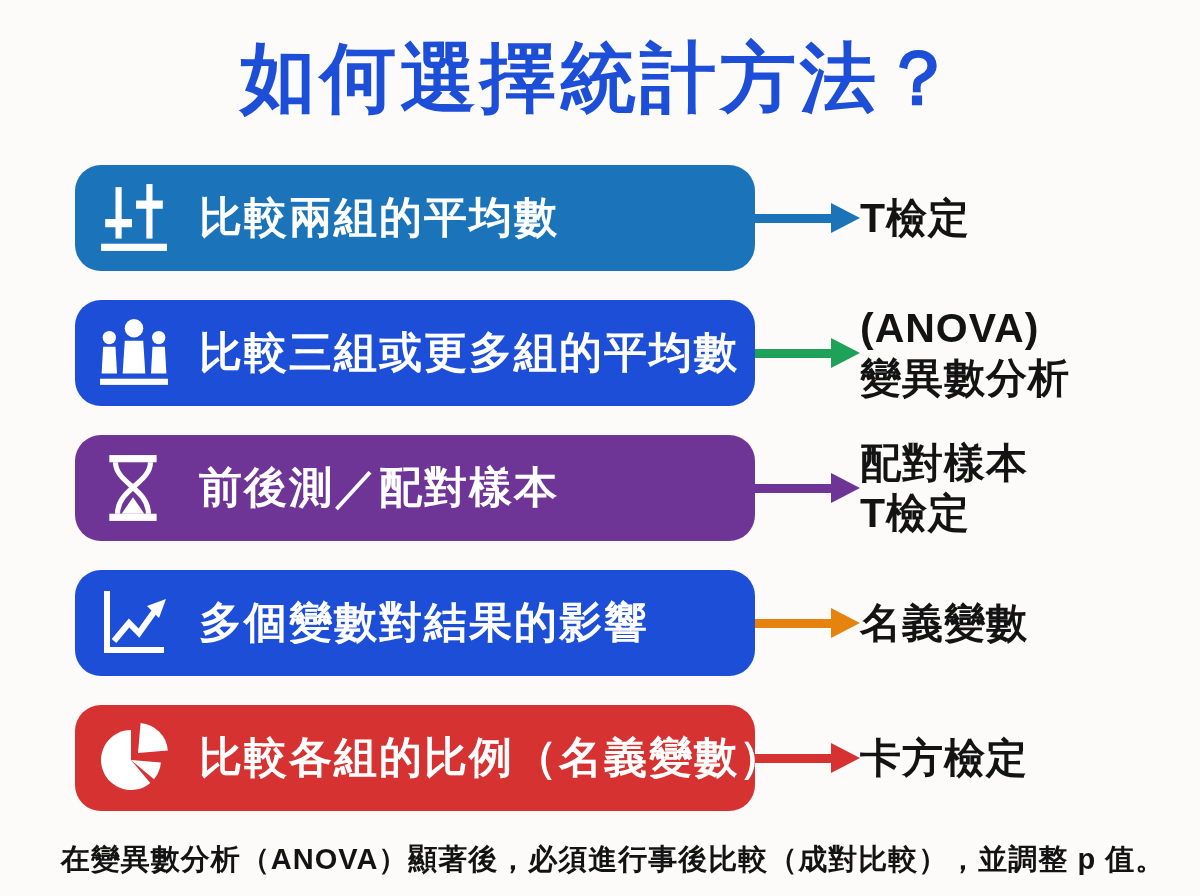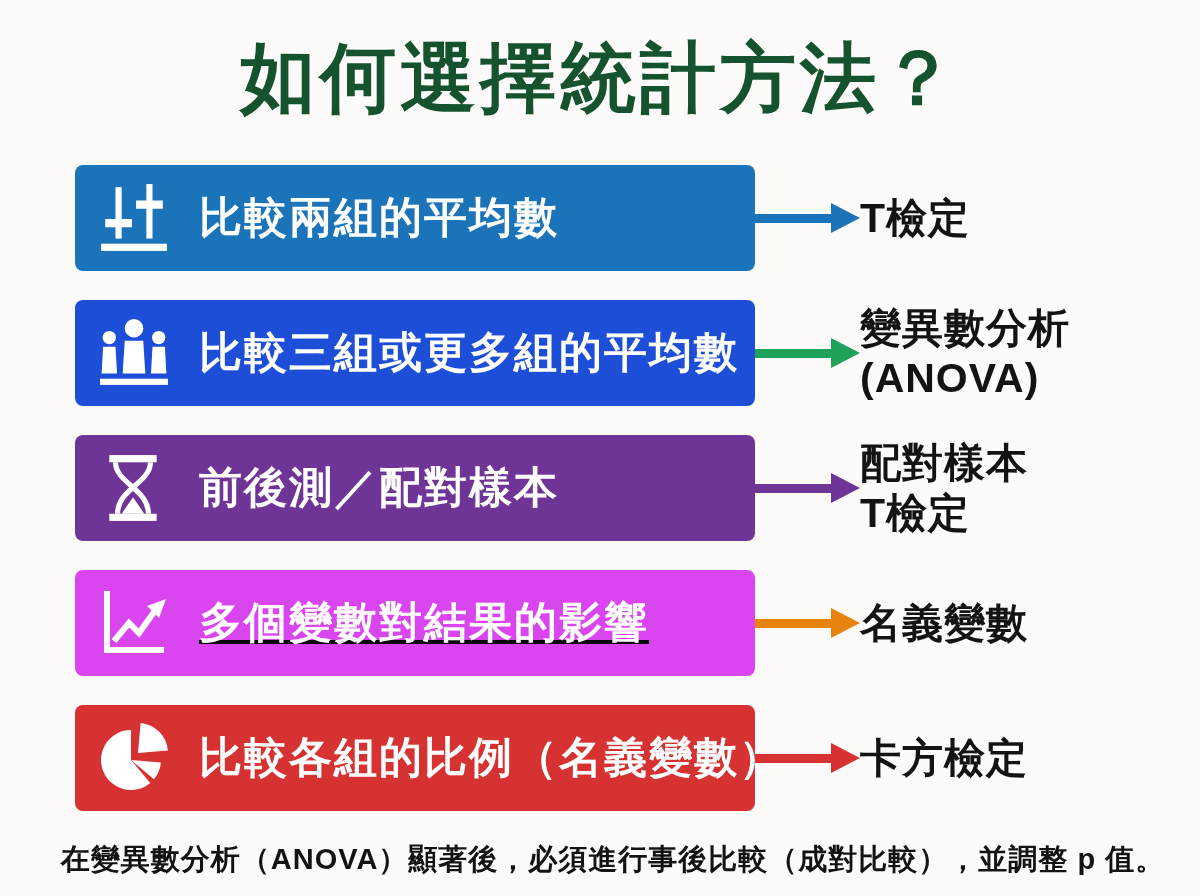--- a/index.html
+++ b/index.html
@@ -12,35 +12,35 @@
   .canvas {
     position: relative;
     width: 1200px;
     height: 896px;
     padding-top: 28px;
   }
   .title {
     text-align: center;
     font-size: 76px;
     font-weight: bold;
-    color: #14532d;
+    color: #1d4ed8;
     letter-spacing: 4px;
     margin-bottom: 34px;
   }
   .rows { margin-left: 75px; }
   .flow-row {
     display: flex;
     align-items: center;
     height: 106px;
     margin-bottom: 29px;
   }
   .bar {
     width: 680px;
     height: 106px;
-    border-radius: 8px;
+    border-radius: 26px;
     display: flex;
     align-items: center;
     padding-left: 22px;
     flex: none;
   }
   .icon {
     width: 74px;
     height: 78px;
     color: #ffffff;
     display: flex;
@@ -132,22 +132,22 @@
             <rect x="2" y="60" width="66" height="6"></rect>
           </svg>
         </span>
         <span class="bar-label">比較三組或更多組的平均數</span>
       </div>
       <div class="arrow" style="color: rgb(30, 161, 88);">
         <div class="shaft"></div>
           <div class="head"></div>
       </div>
       <div class="result">
+        <div>(ANOVA)</div>
         <div>變異數分析</div>
-        <div>(ANOVA)</div>
       </div>
     </div>
 
     <div class="flow-row">
       <div class="bar" style="background-color: rgb(110, 53, 151);">
         <span class="icon">
           <svg viewBox="0 0 70 70">
             <rect x="11" y="3" width="46" height="7" fill="currentColor"></rect>
             <rect x="11" y="60" width="46" height="7" fill="currentColor"></rect>
             <path d="M17 10 C17 30, 49 36, 49 60" fill="none" stroke="currentColor" stroke-width="5"></path>
@@ -161,21 +161,21 @@
         <div class="shaft"></div>
           <div class="head"></div>
       </div>
       <div class="result">
         <div>配對樣本</div>
         <div>T檢定</div>
       </div>
     </div>
 
     <div class="flow-row">
-      <div class="bar" style="background-color: #d946ef; text-decoration: underline;">
+      <div class="bar" style="background-color: #1d4ed8;">
         <span class="icon">
           <svg viewBox="0 0 72 72">
             <path d="M9 4 V63 H66" fill="none" stroke="currentColor" stroke-width="6"></path>
             <path d="M16 54 L31 36 L41 46 L56 25" fill="none" stroke="currentColor" stroke-width="6"></path>
             <path d="M49 19 L68 12 L61 31 z" fill="currentColor"></path>
           </svg>
         </span>
         <span class="bar-label">多個變數對結果的影響</span>
       </div>
       <div class="arrow" style="color: rgb(230, 131, 15);">

